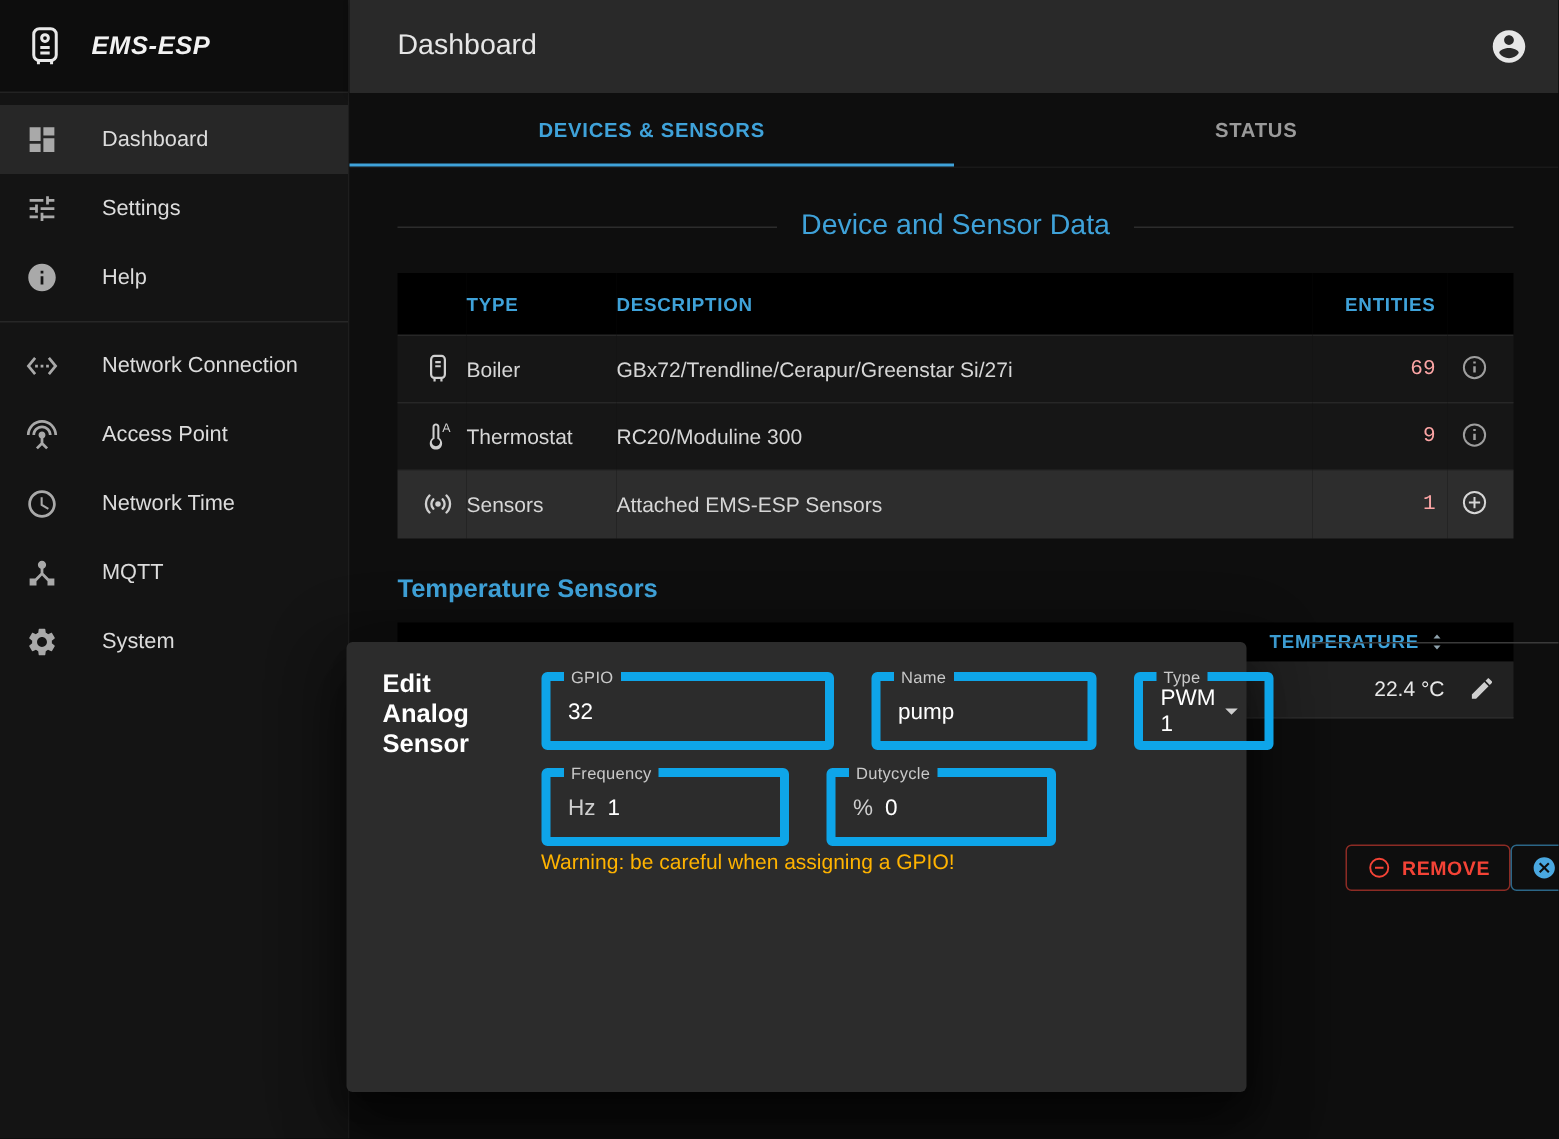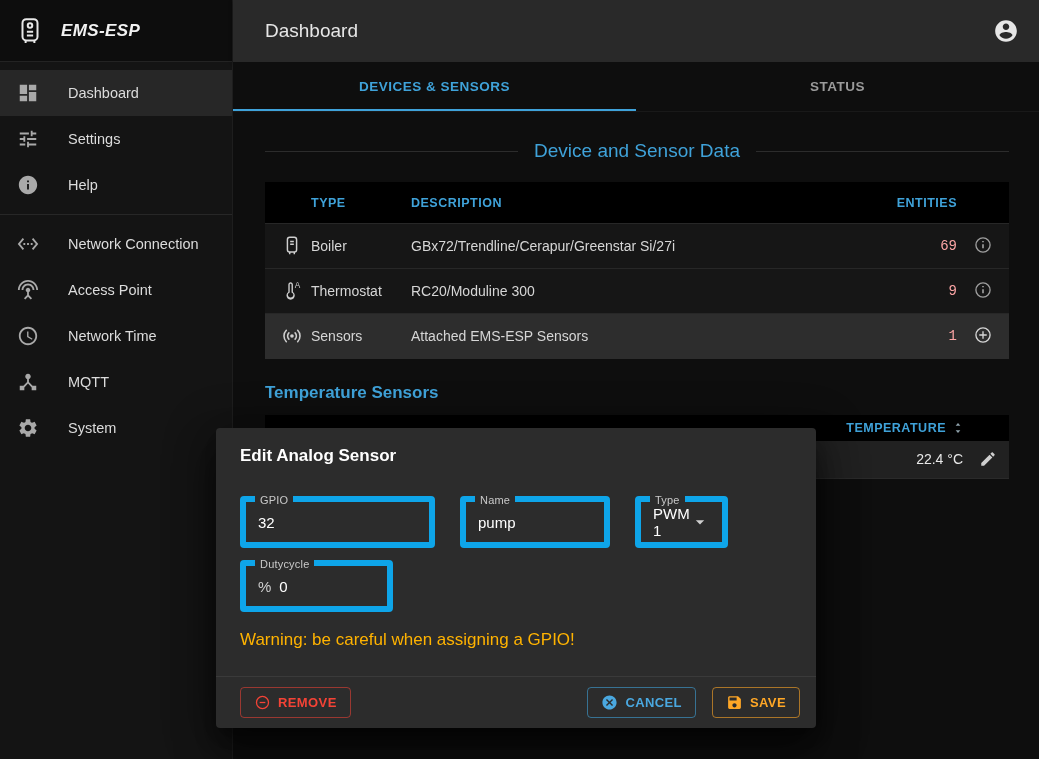--- a/index.html
+++ b/index.html
@@ -66,40 +66,40 @@
   .temp-heading{margin-top:24px;color:var(--accent);font-size:17px;font-weight:700;}
 
   .temp-table{margin-top:12px;}
   .temp-header{display:flex;justify-content:flex-end;align-items:center;background:#000;height:26px;padding-right:43px;color:var(--accent);font-weight:700;font-size:12.5px;letter-spacing:.5px;cursor:pointer;}
   .sort-icon{width:16px;height:16px;margin-left:4px;color:#8fa3ad;display:inline-flex;}
   .temp-row{display:flex;justify-content:flex-end;align-items:center;background:#212121;height:38px;border-bottom:1px solid #2a2a2a;font-size:14px;color:#e8e8e8;padding-right:12px;}
   .temp-row .edit{width:18px;height:18px;margin-left:16px;color:#cfcfcf;cursor:pointer;display:inline-flex;}
 
   
   .dialog{
-    position:absolute;left:216px;top:428px;width:600px;height:300px;
+    position:absolute;left:231px;top:428px;width:600px;height:300px;
     background:#2c2c2c;border-radius:4px;z-index:10;
     box-shadow:0 11px 15px -7px rgba(0,0,0,.45),0 24px 38px 3px rgba(0,0,0,.4),0 9px 46px 8px rgba(0,0,0,.3);
-    display:flex;flex-direction:column;
+    display:flex;
   }
   .dialog-title{padding:18px 24px 10px;font-size:17px;font-weight:700;color:#fff;}
   .dialog-content{padding:8px 24px 0;flex:1;}
   .field-row{display:flex;gap:25px;margin-top:12px;}
   .field{position:relative;border:6px solid #0ea5e9;border-radius:4px;height:52px;display:flex;align-items:center;padding:0 12px;background:transparent;}
   .field .flabel{position:absolute;top:-8px;left:9px;background:#2c2c2c;padding:0 5px;font-size:11px;color:#c9c9c9;letter-spacing:.2px;}
   .field input{background:transparent;border:none;outline:none;color:#fff;font-size:15px;font-family:"Liberation Sans", sans-serif;width:100%;}
   .field .prefix{color:#cfcfcf;font-size:15px;margin-right:8px;}
   .field .sel-value{color:#fff;font-size:15px;}
   .field .caret{margin-left:auto;width:20px;height:20px;color:#cfcfcf;display:inline-flex;}
   .f-gpio{width:195px;}
   .f-name{width:150px;}
   .f-type{width:93px;cursor:pointer;}
   .f-freq{width:165px;}
   .f-duty{width:153px;}
-  .warning-text{margin-top:18px;color:var(--warning);font-size:17px;}
+  .warning-text{margin-top:2px;color:var(--warning);font-size:14px;}
   .dialog-actions{border-top:1px solid #3a3a3a;padding:10px 16px 10px 24px;display:flex;align-items:center;}
   .btn{display:inline-flex;align-items:center;gap:7px;height:31px;padding:0 13px;border-radius:4px;background:transparent;font-size:13px;font-weight:700;letter-spacing:.4px;cursor:pointer;font-family:"Liberation Sans", sans-serif;}
   .btn svg{width:17px;height:17px;}
   .btn-remove{border:1px solid rgba(244,67,54,.55);color:var(--error);}
   .btn-cancel{border:1px solid rgba(63,162,217,.6);color:#4aa8e0;margin-left:auto;}
   .btn-save{border:1px solid rgba(255,167,38,.6);color:var(--save);margin-left:16px;}
 </style>
 </head>
 <body>
 
@@ -324,20 +324,25 @@
         <span class="flabel">Type</span>
         <span class="sel-value">PWM 1</span>
         <span class="caret">
           <svg viewBox="0 0 24 24" width="20" height="20" fill="currentColor">
               <path d="M7 10l5 5 5-5z"></path>
             </svg>
         </span>
       </div>
     </div>
     <div class="field-row">
+      <div class="field f-freq">
+        <span class="flabel">Frequency</span>
+        <span class="prefix">Hz</span>
+        <input type="text" value="1" style="">
+      </div>
       <div class="field f-duty">
         <span class="flabel">Dutycycle</span>
         <span class="prefix">%</span>
         <input type="text" value="0" style="">
       </div>
     </div>
     <div class="warning-text">Warning: be careful when assigning a GPIO!</div>
   </div>
   <div class="dialog-actions">
     <button class="btn btn-remove">

